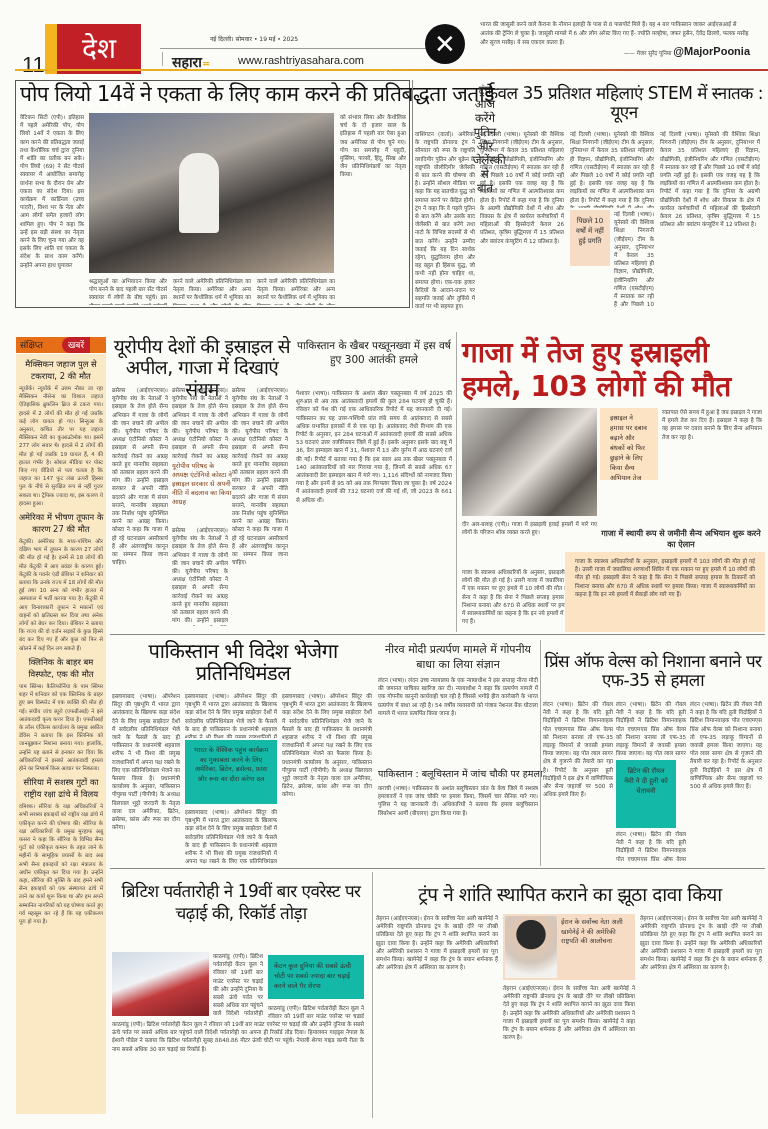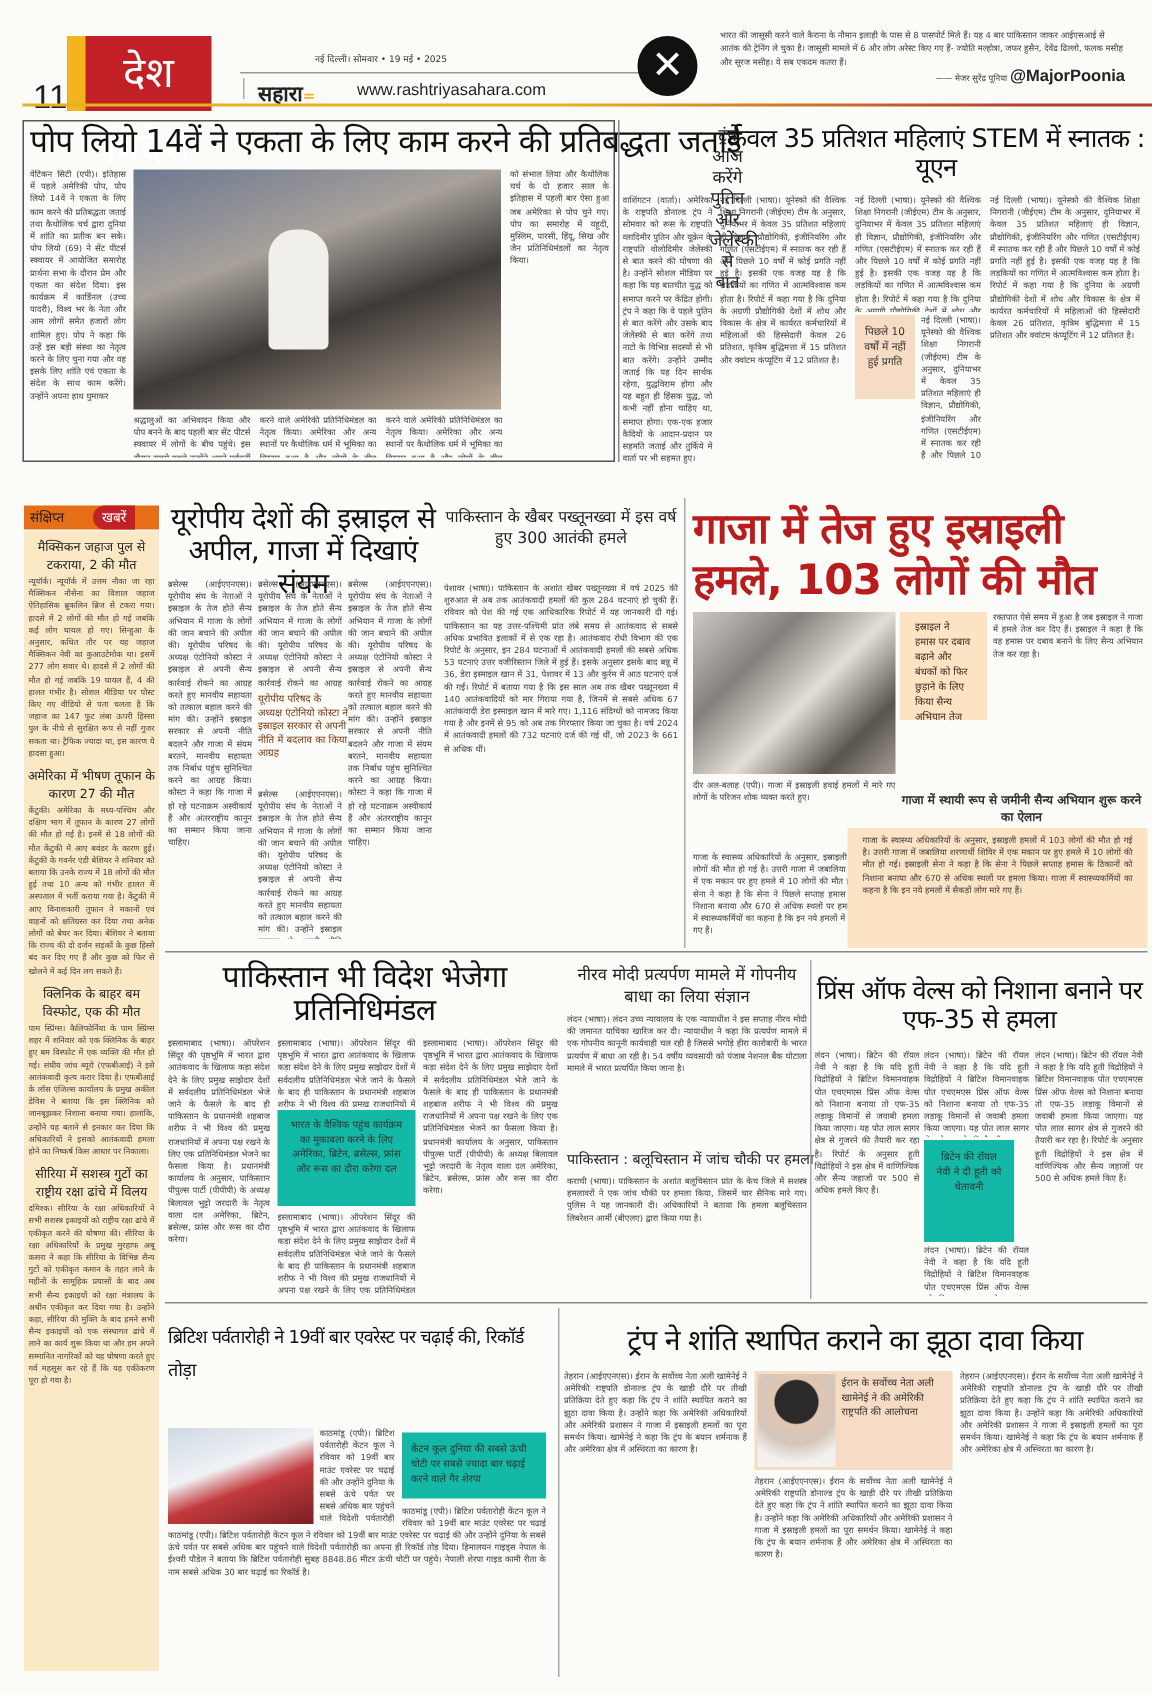--- a/index.html
+++ b/index.html
@@ -129,21 +129,21 @@
 <div class="sub abs" style="left:378px;top:768px;width:180px;font-size:9.5px;line-height:12px;text-align:left;">पाकिस्तान : बलूचिस्तान में जांच चौकी पर हमला</div>
 <div class="body-text abs" style="left:378px;top:784px;width:160px;height:80px;">कराची (भाषा)। पाकिस्तान के अशांत बलूचिस्तान प्रांत के केच जिले में सशस्त्र हमलावरों ने एक जांच चौकी पर हमला किया, जिसमें चार सैनिक मारे गए। पुलिस ने यह जानकारी दी। अधिकारियों ने बताया कि हमला बलूचिस्तान लिबरेशन आर्मी (बीएलए) द्वारा किया गया है।</div>
 
 <div class="hl abs" style="left:543px;top:652px;width:220px;font-size:17px;text-align:center;">प्रिंस ऑफ वेल्स को निशाना बनाने पर एफ-35 से हमला</div>
 <div class="body-text abs" style="left:543px;top:700px;width:70px;height:164px;">लंदन (भाषा)। ब्रिटेन की रॉयल नेवी ने कहा है कि यदि हूती विद्रोहियों ने ब्रिटिश विमानवाहक पोत एचएमएस प्रिंस ऑफ वेल्स को निशाना बनाया तो एफ-35 लड़ाकू विमानों से जवाबी हमला किया जाएगा। यह पोत लाल सागर क्षेत्र से गुजरने की तैयारी कर रहा है। रिपोर्ट के अनुसार हूती विद्रोहियों ने इस क्षेत्र में वाणिज्यिक और सैन्य जहाजों पर 500 से अधिक हमले किए हैं।</div>
 <div class="quote-box" style="left:616px;top:760px;width:60px;height:68px;font-size:6.8px;line-height:10px;text-align:center;">ब्रिटेन की रॉयल नेवी ने दी हूती को चेतावनी</div>
 <div class="body-text abs" style="left:616px;top:700px;width:70px;height:58px;">लंदन (भाषा)। ब्रिटेन की रॉयल नेवी ने कहा है कि यदि हूती विद्रोहियों ने ब्रिटिश विमानवाहक पोत एचएमएस प्रिंस ऑफ वेल्स को निशाना बनाया तो एफ-35 लड़ाकू विमानों से जवाबी हमला किया जाएगा। यह पोत लाल सागर क्षेत्र से गुजरने की तैयारी कर रहा है। रिपोर्ट के अनुसार हूती विद्रोहियों ने इस क्षेत्र में वाणिज्यिक और सैन्य जहाजों पर 500 से अधिक हमले किए हैं।</div>
 <div class="body-text abs" style="left:616px;top:830px;width:70px;height:34px;">लंदन (भाषा)। ब्रिटेन की रॉयल नेवी ने कहा है कि यदि हूती विद्रोहियों ने ब्रिटिश विमानवाहक पोत एचएमएस प्रिंस ऑफ वेल्स को निशाना बनाया तो एफ-35 लड़ाकू विमानों से जवाबी हमला किया जाएगा। यह पोत लाल सागर क्षेत्र से गुजरने की तैयारी कर रहा है। रिपोर्ट के अनुसार हूती विद्रोहियों ने इस क्षेत्र में वाणिज्यिक और सैन्य जहाजों पर 500 से अधिक हमले किए हैं।</div>
 <div class="body-text abs" style="left:690px;top:700px;width:72px;height:164px;">लंदन (भाषा)। ब्रिटेन की रॉयल नेवी ने कहा है कि यदि हूती विद्रोहियों ने ब्रिटिश विमानवाहक पोत एचएमएस प्रिंस ऑफ वेल्स को निशाना बनाया तो एफ-35 लड़ाकू विमानों से जवाबी हमला किया जाएगा। यह पोत लाल सागर क्षेत्र से गुजरने की तैयारी कर रहा है। रिपोर्ट के अनुसार हूती विद्रोहियों ने इस क्षेत्र में वाणिज्यिक और सैन्य जहाजों पर 500 से अधिक हमले किए हैं।</div>
 
-<div class="hl abs" style="left:112px;top:880px;width:258px;font-size:12px;line-height:22px;text-align:left;">ब्रिटिश पर्वतारोही ने 19वीं बार एवरेस्ट पर चढ़ाई की, रिकॉर्ड तोड़ा</div>
+<div class="hl abs" style="left:112px;top:880px;width:258px;font-size:17px;line-height:22px;text-align:center;">ब्रिटिश पर्वतारोही ने 19वीं बार एवरेस्ट पर चढ़ाई की, रिकॉर्ड तोड़ा</div>
 <div class="photo" style="left:112px;top:952px;width:97px;height:64px;background:linear-gradient(160deg,#cfd9e4 0%,#f0f2f5 40%,#c23a3c 60%,#7a1f24 100%);"></div>
 <div class="body-text abs" style="left:213px;top:952px;width:50px;height:64px;">काठमांडू (एपी)। ब्रिटिश पर्वतारोही केंटन कूल ने रविवार को 19वीं बार माउंट एवरेस्ट पर चढ़ाई की और उन्होंने दुनिया के सबसे ऊंचे पर्वत पर सबसे अधिक बार पहुंचने वाले विदेशी पर्वतारोही का अपना ही रिकॉर्ड तोड़ दिया। हिमालयन गाइड्स नेपाल के ईश्वरी पौडेल ने बताया कि ब्रिटिश पर्वतारोही सुबह 8848.86 मीटर ऊंची चोटी पर पहुंचे। नेपाली शेरपा गाइड कामी रीता के नाम सबसे अधिक 30 बार चढ़ाई का रिकॉर्ड है।</div>
 <div class="quote-box" style="left:268px;top:955px;width:96px;height:44px;font-size:6.6px;line-height:10px;text-align:left;">केंटन कूल दुनिया की सबसे ऊंची चोटी पर सबसे ज्यादा बार चढ़ाई करने वाले गैर शेरपा</div>
 <div class="body-text abs" style="left:268px;top:1004px;width:96px;height:14px;">काठमांडू (एपी)। ब्रिटिश पर्वतारोही केंटन कूल ने रविवार को 19वीं बार माउंट एवरेस्ट पर चढ़ाई की और उन्होंने दुनिया के सबसे ऊंचे पर्वत पर सबसे अधिक बार पहुंचने वाले विदेशी पर्वतारोही का अपना ही रिकॉर्ड तोड़ दिया। हिमालयन गाइड्स नेपाल के ईश्वरी पौडेल ने बताया कि ब्रिटिश पर्वतारोही सुबह 8848.86 मीटर ऊंची चोटी पर पहुंचे। नेपाली शेरपा गाइड कामी रीता के नाम सबसे अधिक 30 बार चढ़ाई का रिकॉर्ड है।</div>
 <div class="body-text abs" style="left:112px;top:1020px;width:252px;height:96px;">काठमांडू (एपी)। ब्रिटिश पर्वतारोही केंटन कूल ने रविवार को 19वीं बार माउंट एवरेस्ट पर चढ़ाई की और उन्होंने दुनिया के सबसे ऊंचे पर्वत पर सबसे अधिक बार पहुंचने वाले विदेशी पर्वतारोही का अपना ही रिकॉर्ड तोड़ दिया। हिमालयन गाइड्स नेपाल के ईश्वरी पौडेल ने बताया कि ब्रिटिश पर्वतारोही सुबह 8848.86 मीटर ऊंची चोटी पर पहुंचे। नेपाली शेरपा गाइड कामी रीता के नाम सबसे अधिक 30 बार चढ़ाई का रिकॉर्ड है।</div>
 
 <div class="hl abs" style="left:374px;top:884px;width:392px;font-size:19px;text-align:center;">ट्रंप ने शांति स्थापित कराने का झूठा दावा किया</div>
 <div class="body-text abs" style="left:376px;top:914px;width:122px;height:202px;">तेहरान (आईएएनएस)। ईरान के सर्वोच्च नेता अली खामेनेई ने अमेरिकी राष्ट्रपति डोनाल्ड ट्रंप के खाड़ी दौरे पर तीखी प्रतिक्रिया देते हुए कहा कि ट्रंप ने शांति स्थापित कराने का झूठा दावा किया है। उन्होंने कहा कि अमेरिकी अधिकारियों और अमेरिकी प्रशासन ने गाजा में इस्राइली हमलों का पूरा समर्थन किया। खामेनेई ने कहा कि ट्रंप के बयान शर्मनाक हैं और अमेरिका क्षेत्र में अस्थिरता का कारण है।</div>
 <div class="abs" style="left:503px;top:914px;width:132px;height:66px;background:#f6dcc4;">
   <div class="photo" style="left:2px;top:2px;width:52px;height:62px;background:radial-gradient(circle at 50% 30%, #2a2a2a 0%, #2a2a2a 28%, #e0c6b1 30%, #d3c6bb 55%, #f3f1ee 80%);"></div>

